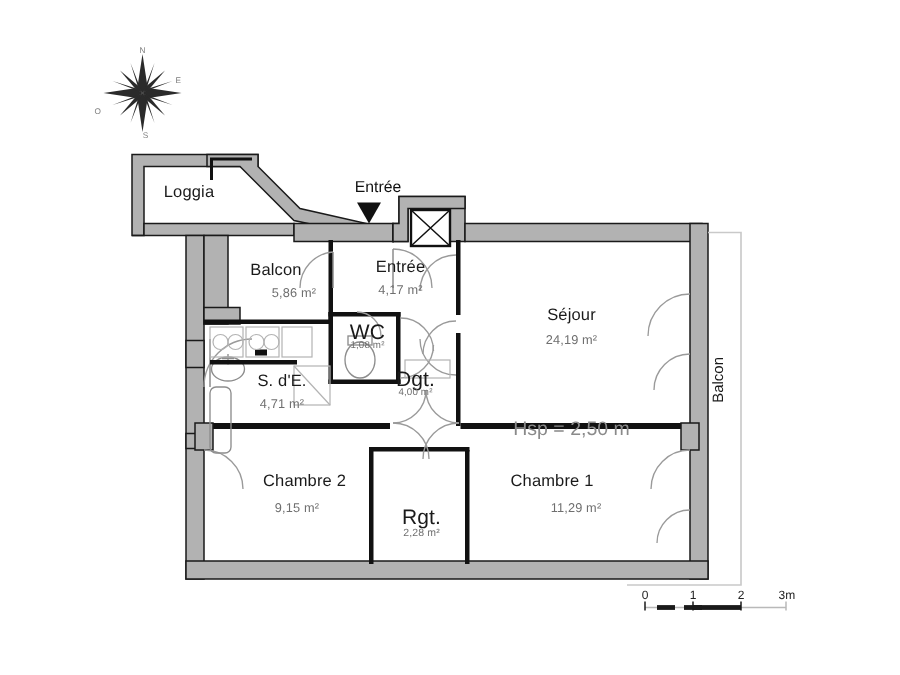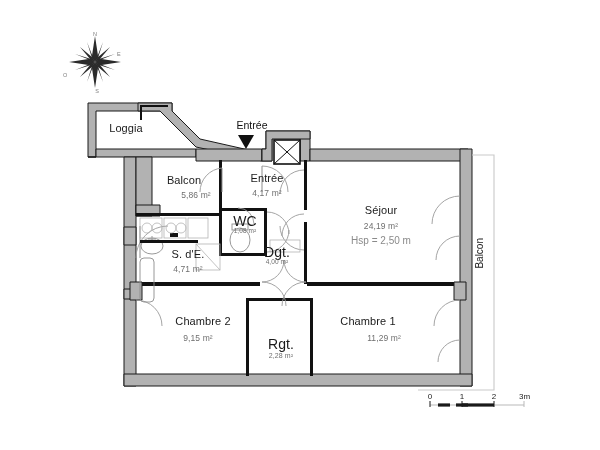--- a/index.html
+++ b/index.html
@@ -5,21 +5,21 @@
   html,body{margin:0;padding:0;background:#ffffff;}
   body{width:600px;height:450px;overflow:hidden;
        font-family:"Liberation Sans", sans-serif;color:#000;}
   #plan{position:relative;width:600px;height:434px;background:#fff;}
   .lbl{position:absolute;white-space:nowrap;}
   .room-name{font-size:11px;color:#1a1a1a;letter-spacing:.1px;}
   .room-area{font-size:8.5px;color:#6f6f6f;letter-spacing:.1px;}
   .room-name.sm{font-size:14px;}
   .room-area.sm{font-size:7px;}
   .room-area.xs{font-size:6.5px;}
-  .room-hsp{font-size:10px;color:#8a8a8a;}
+  .room-hsp{font-size:13px;color:#8a8a8a;margin-top:43px;}
   .ctr{transform:translateX(-50%);text-align:center;}
   svg{position:absolute;left:0;top:0;}
   .wall{fill:#b2b2b2;stroke:#1a1a1a;stroke-width:1;}
   .partition{fill:#111;stroke:none;}
   .door-arc{fill:none;stroke:#9a9a9a;stroke-width:.9;}
   .door-leaf{fill:none;stroke:#8d8d8d;stroke-width:1;}
   .fix{fill:none;stroke:#8d8d8d;stroke-width:.9;}
   .fix2{fill:none;stroke:#b3b3b3;stroke-width:.8;}
   .balc{fill:none;stroke:#c9c9c9;stroke-width:1.1;}
   .compass{fill:#2b2b2b;stroke:none;}

